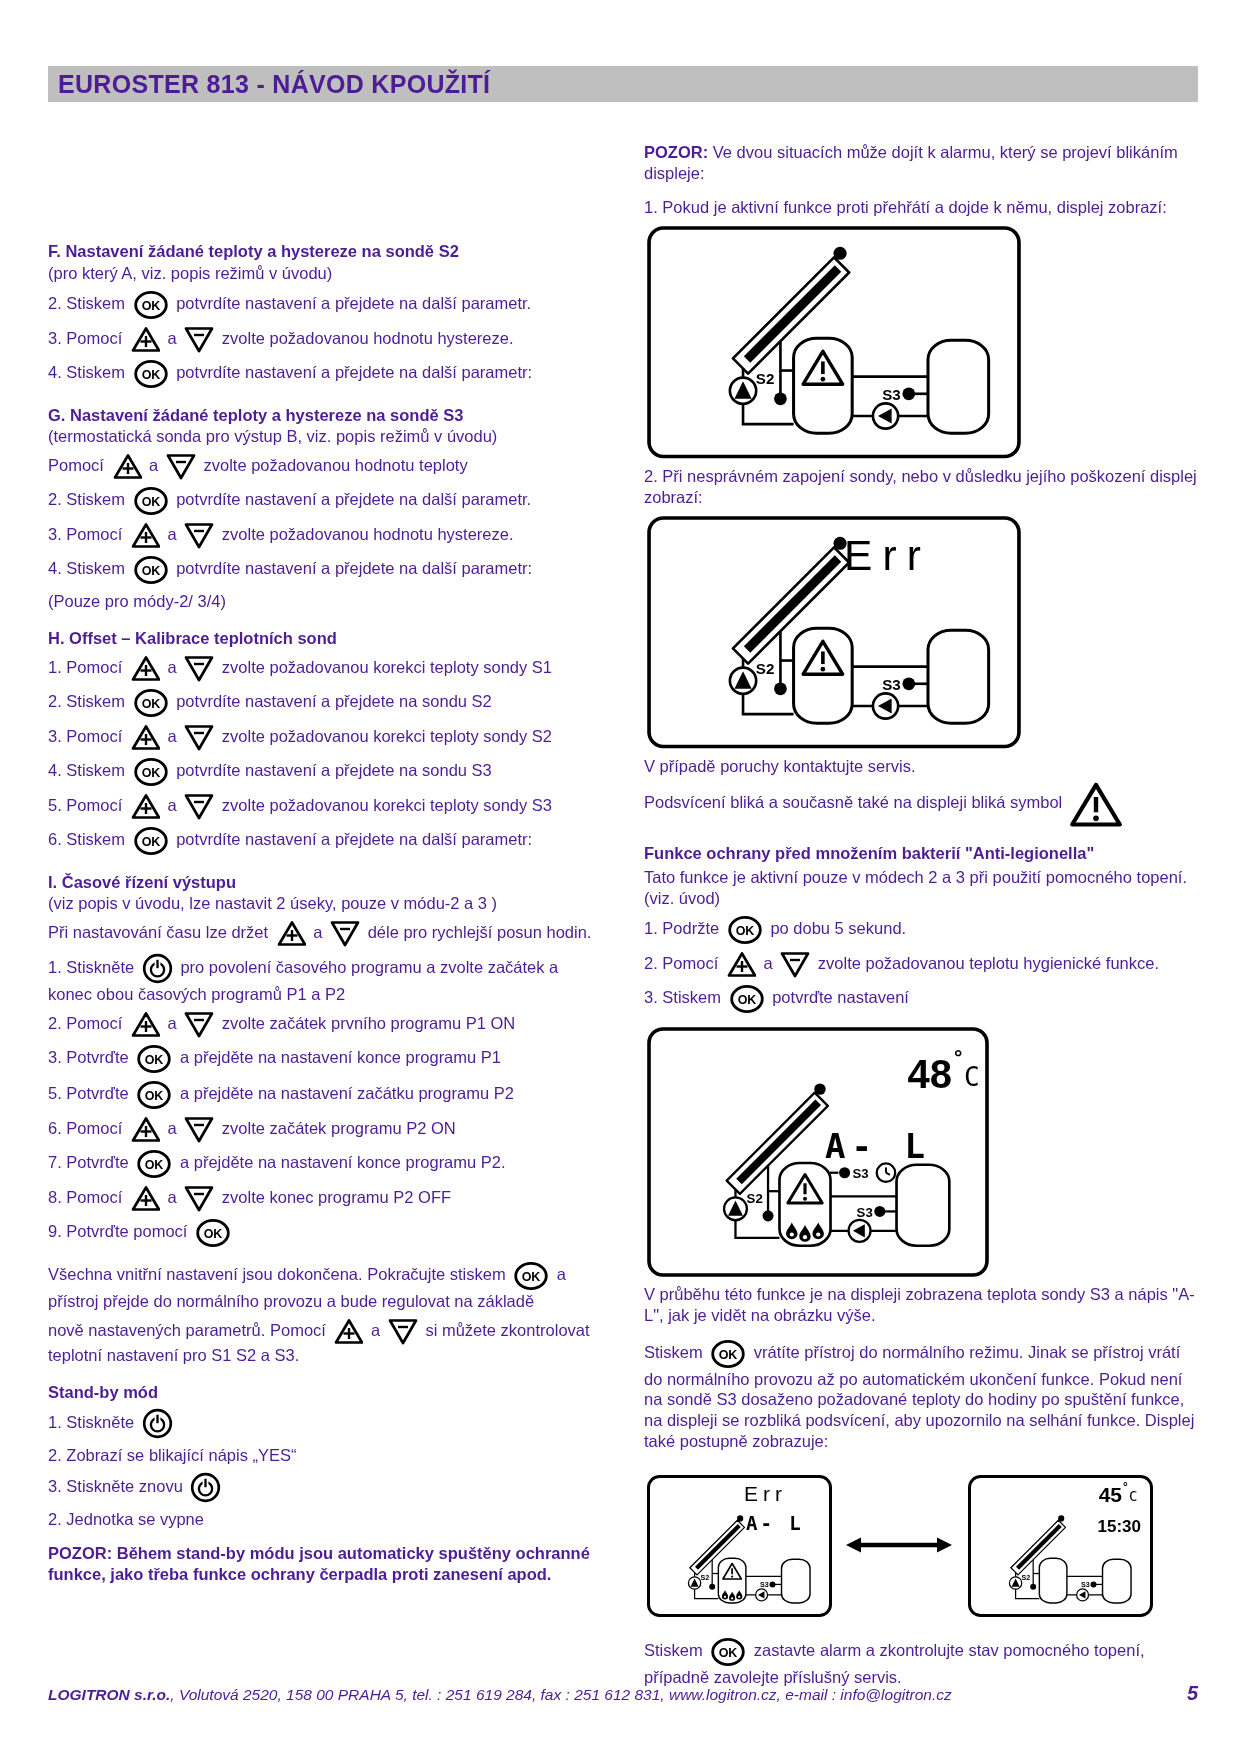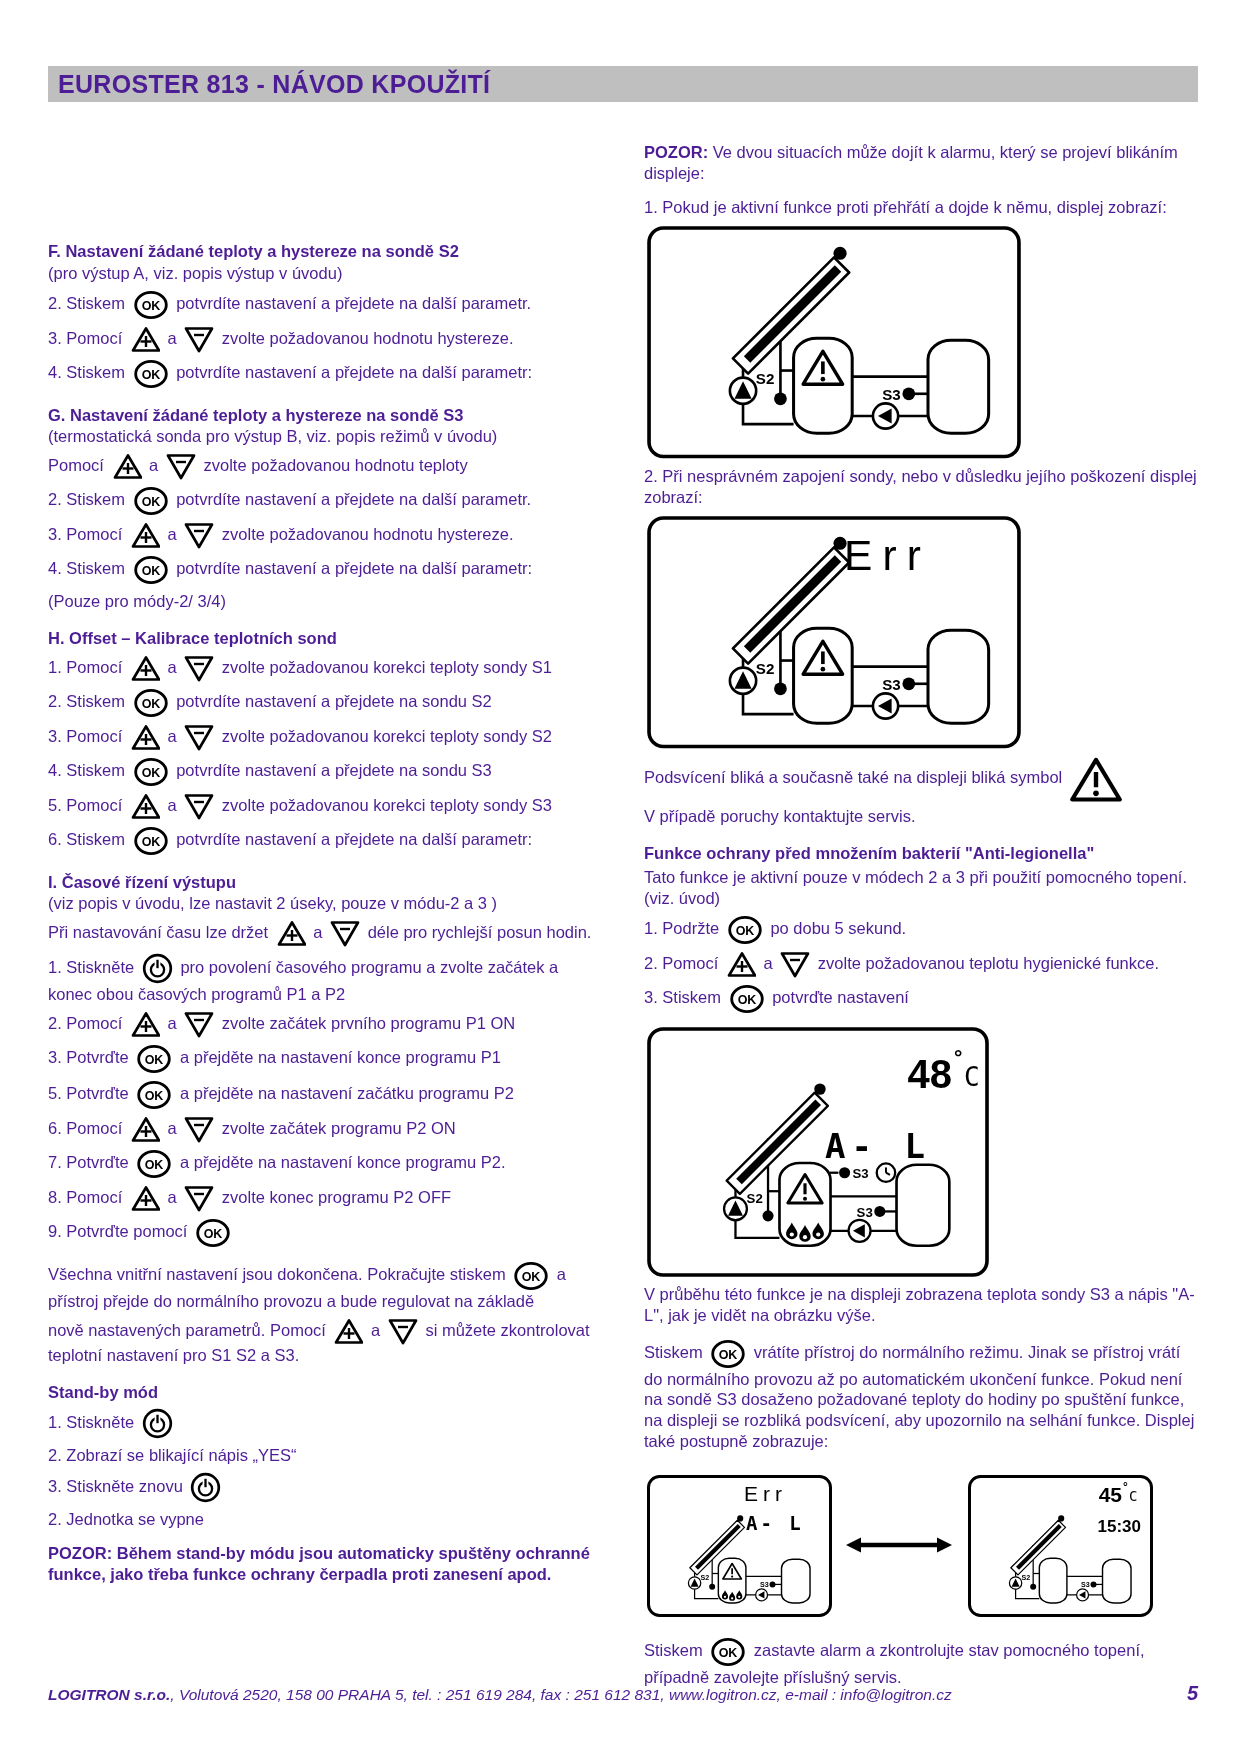--- a/index.html
+++ b/index.html
@@ -51,21 +51,21 @@
 <div class="page">
 
   <div class="header-bar">
     <h1>EUROSTER 813 - NÁVOD KPOUŽITÍ</h1>
   </div>
 
   <div class="columns">
 
     <div class="col">
       <h3 class="sect first">F. Nastavení žádané teploty a hystereze na sondě S2</h3>
-      <p class="sub">(pro výstup A, viz. popis výstup v úvodu)</p>
+      <p class="sub">(pro který A, viz. popis režimů v úvodu)</p>
       <div class="steps">
           <div class="line"><span>2. Stiskem </span><span class="icon"><svg width="36" height="30" viewBox="0 0 36 30">
                 <ellipse cx="18" cy="15" rx="15.3" ry="12.6" fill="#fff" stroke="#000" stroke-width="2.8"></ellipse>
                 <text x="18" y="19.8" text-anchor="middle" font-size="12.5" font-weight="bold">OK</text>
               </svg></span><span> potvrdíte nastavení a přejdete na další parametr.</span></div>
           <div class="line"><span>3. Pomocí </span><span class="icon"><svg width="30" height="27" viewBox="0 0 30 27">
                 <polygon points="16,2.5 29,24.5 3,24.5" fill="#fff" stroke="#000" stroke-width="2.7" stroke-linejoin="round"></polygon>
                 <line x1="16" y1="10" x2="16" y2="21" stroke="#000" stroke-width="2.4"></line>
                 <line x1="10.5" y1="15.5" x2="21.5" y2="15.5" stroke="#000" stroke-width="2.4"></line>
               </svg></span><span> a </span><span class="icon"><svg width="30" height="27" viewBox="0 0 30 27">
@@ -322,28 +322,28 @@
           <g transform="translate(175,140)">
         <polygon points="0,-19 19.5,13.5 -19.5,13.5" fill="#fff" stroke="#000" stroke-width="3.4" stroke-linejoin="round"></polygon>
         <line x1="0" y1="-9" x2="0" y2="3.5" stroke="#000" stroke-width="3.6"></line>
         <circle cx="0" cy="8.5" r="2.3" fill="#000"></circle>
       </g>
         </g>
         <text x="196" y="54" class="seg-err">Err</text>
       </svg>
 
       <div>
+          <div class="line"><span>V případě poruchy kontaktujte servis.</span></div>
           <div class="line"><span>Podsvícení bliká a současně také na displeji bliká symbol </span><span class="icon"><svg width="52" height="46" viewBox="-26 -24 52 46">
                 <g transform="translate(0,3) scale(1.22)">
         <polygon points="0,-19 19.5,13.5 -19.5,13.5" fill="#fff" stroke="#000" stroke-width="3.4" stroke-linejoin="round"></polygon>
         <line x1="0" y1="-9" x2="0" y2="3.5" stroke="#000" stroke-width="3.6"></line>
         <circle cx="0" cy="8.5" r="2.3" fill="#000"></circle>
       </g>
               </svg></span></div>
-          <div class="line"><span>V případě poruchy kontaktujte servis.</span></div>
         </div>
 
       <h3 class="sect">Funkce ochrany před množením bakterií "Anti-legionella"</h3>
       <div>
           <div class="line"><span>Tato funkce je aktivní pouze v módech 2 a 3 při použití pomocného topení. (viz. úvod)</span></div>
         </div>
       <div class="steps">
           <div class="line"><span>1. Podržte </span><span class="icon"><svg width="36" height="30" viewBox="0 0 36 30">
                 <ellipse cx="18" cy="15" rx="15.3" ry="12.6" fill="#fff" stroke="#000" stroke-width="2.8"></ellipse>
                 <text x="18" y="19.8" text-anchor="middle" font-size="12.5" font-weight="bold">OK</text>

